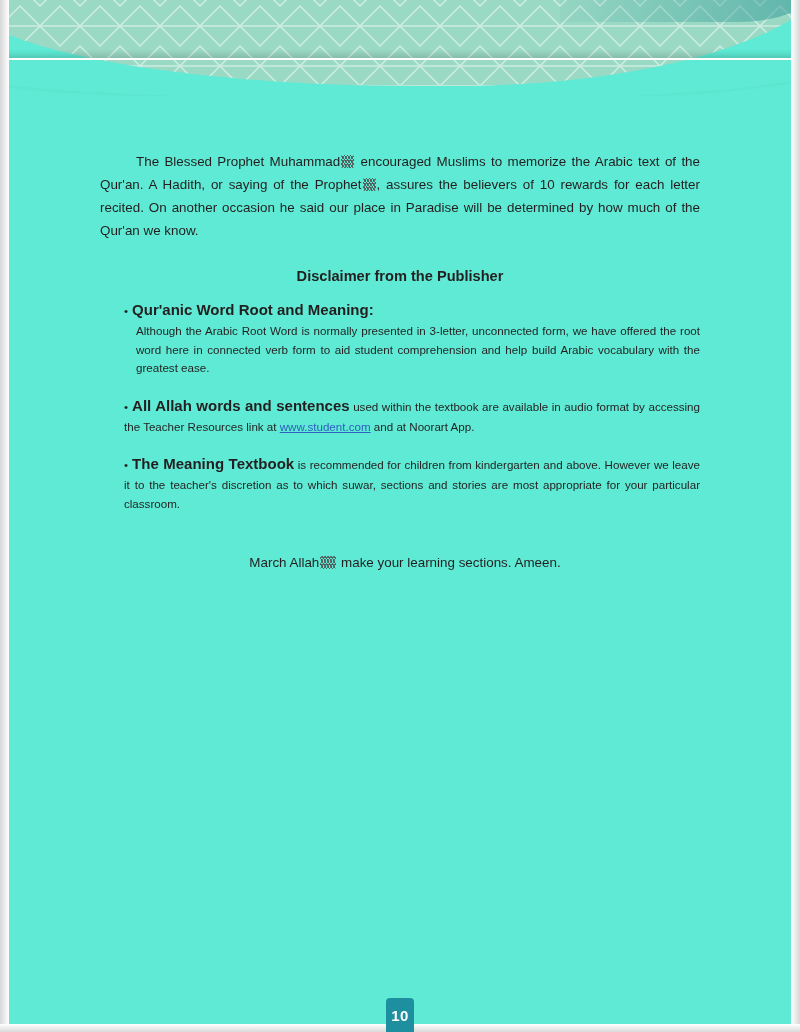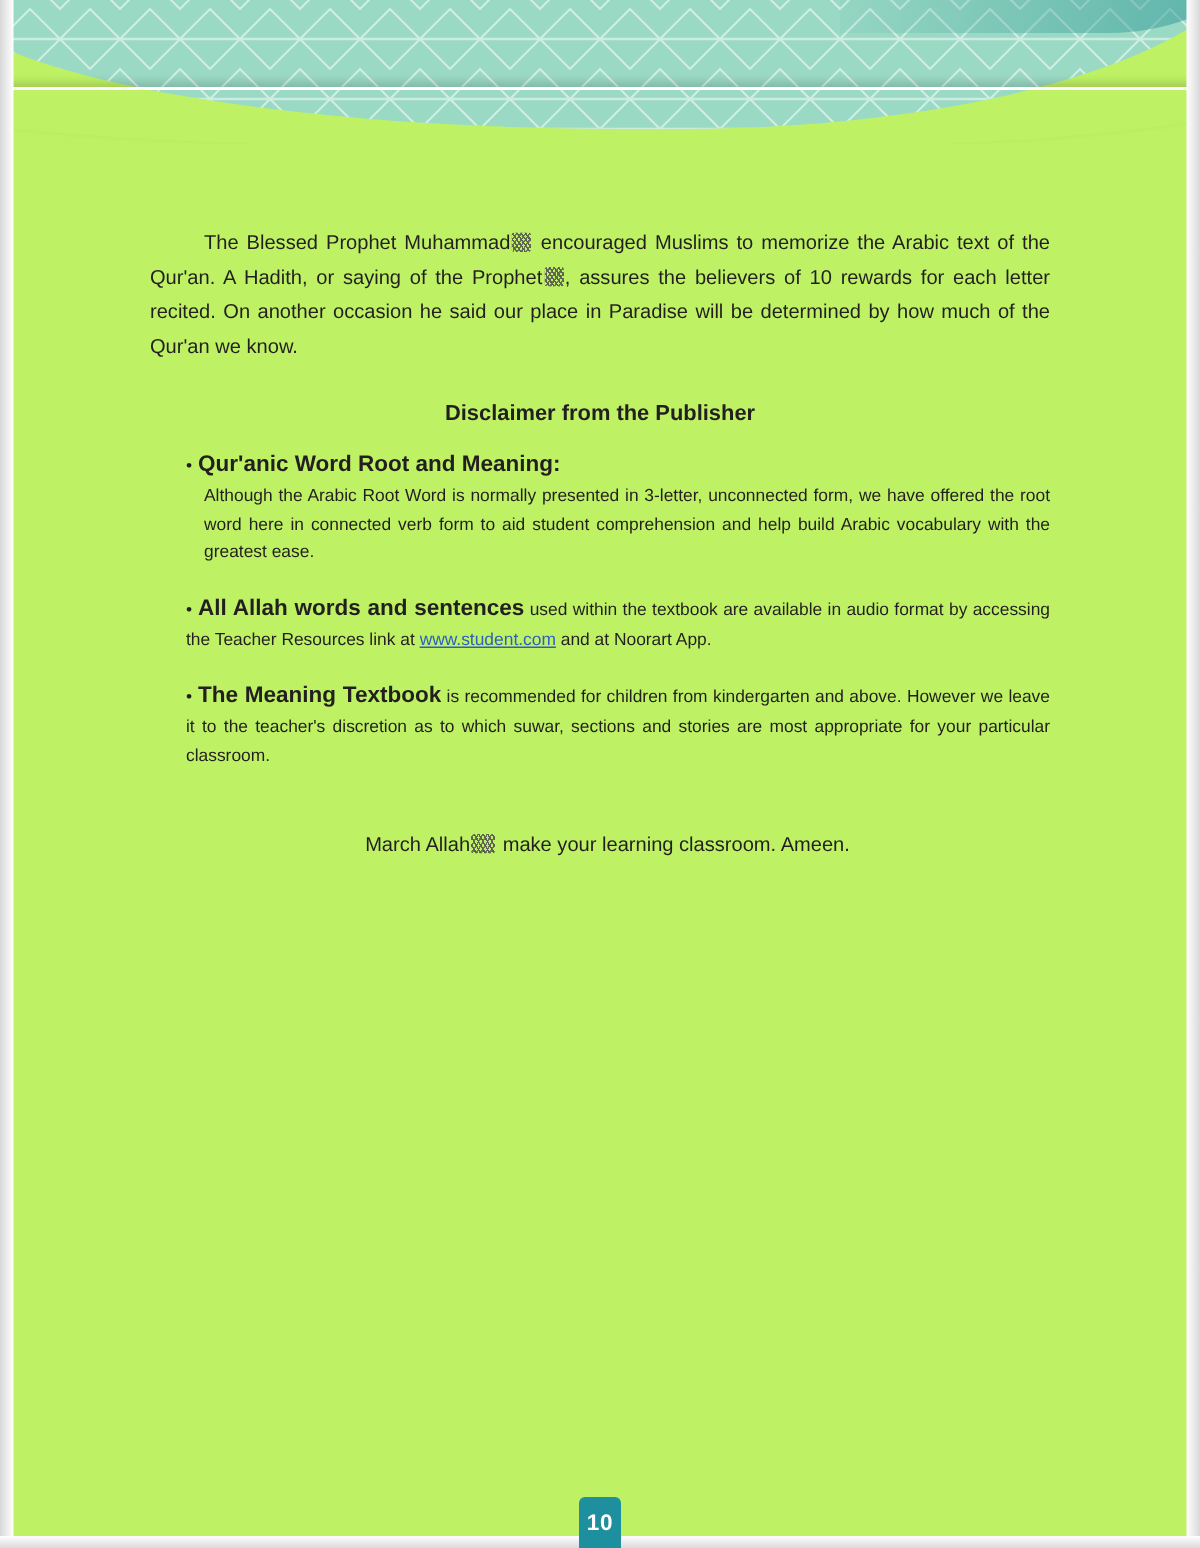--- a/index.html
+++ b/index.html
@@ -8,21 +8,21 @@
     background: #ffffff;
   }
   body {
     font-family: "Liberation Sans", sans-serif;
     color: #231f20;
   }
   .page {
     position: relative;
     width: 800px;
     height: 1032px;
-    background: #bef264;
+    background: #5eead4;
     overflow: hidden;
   }
 
   
   .header-band {
     position: absolute;
     top: 0;
     left: 0;
     width: 800px;
     height: 96px;
@@ -333,19 +333,19 @@
       <li class="bullet">
         <span class="bullet-dot">•</span><span class="lead">All Allah words and sentences</span><span> used within the textbook are available in audio format by accessing the Teacher Resources link at </span><a class="link" href="#">www.student.com</a><span> and at Noorart App.</span>
       </li>
 
       <li class="bullet">
         <span class="bullet-dot">•</span><span class="lead">The Meaning Textbook</span><span> is recommended for children from kindergarten and above. However we leave it to the teacher's discretion as to which suwar, sections and stories are most appropriate for your particular classroom.</span>
       </li>
 
     </ul>
 
-    <p class="closing"><span>March Allah</span><span class="swt"></span><span> make your learning classroom. Ameen.</span></p>
+    <p class="closing"><span>March Allah</span><span class="swt"></span><span> make your learning sections. Ameen.</span></p>
 
   </div>
 
   <div class="page-tab">10</div>
 
 </div>
 
 </body></html>

